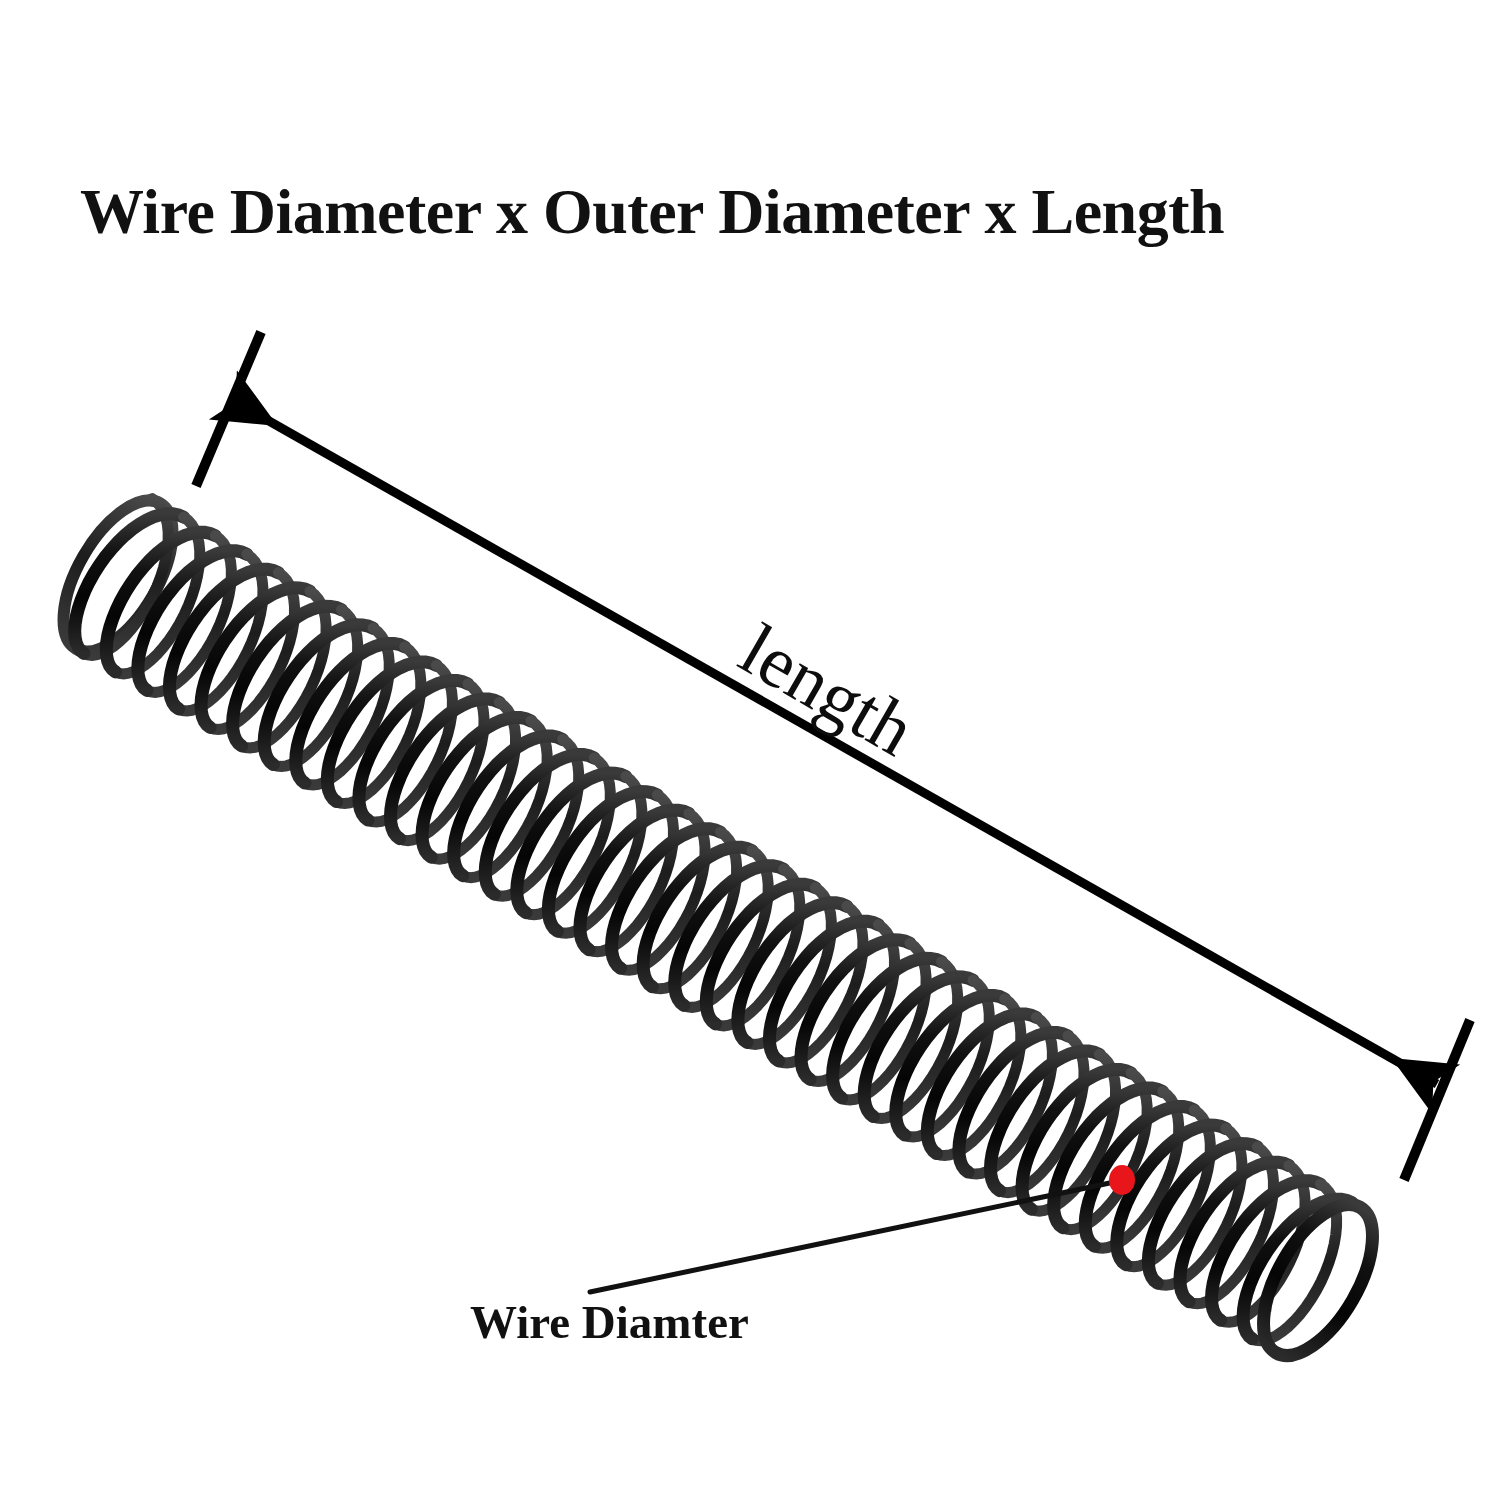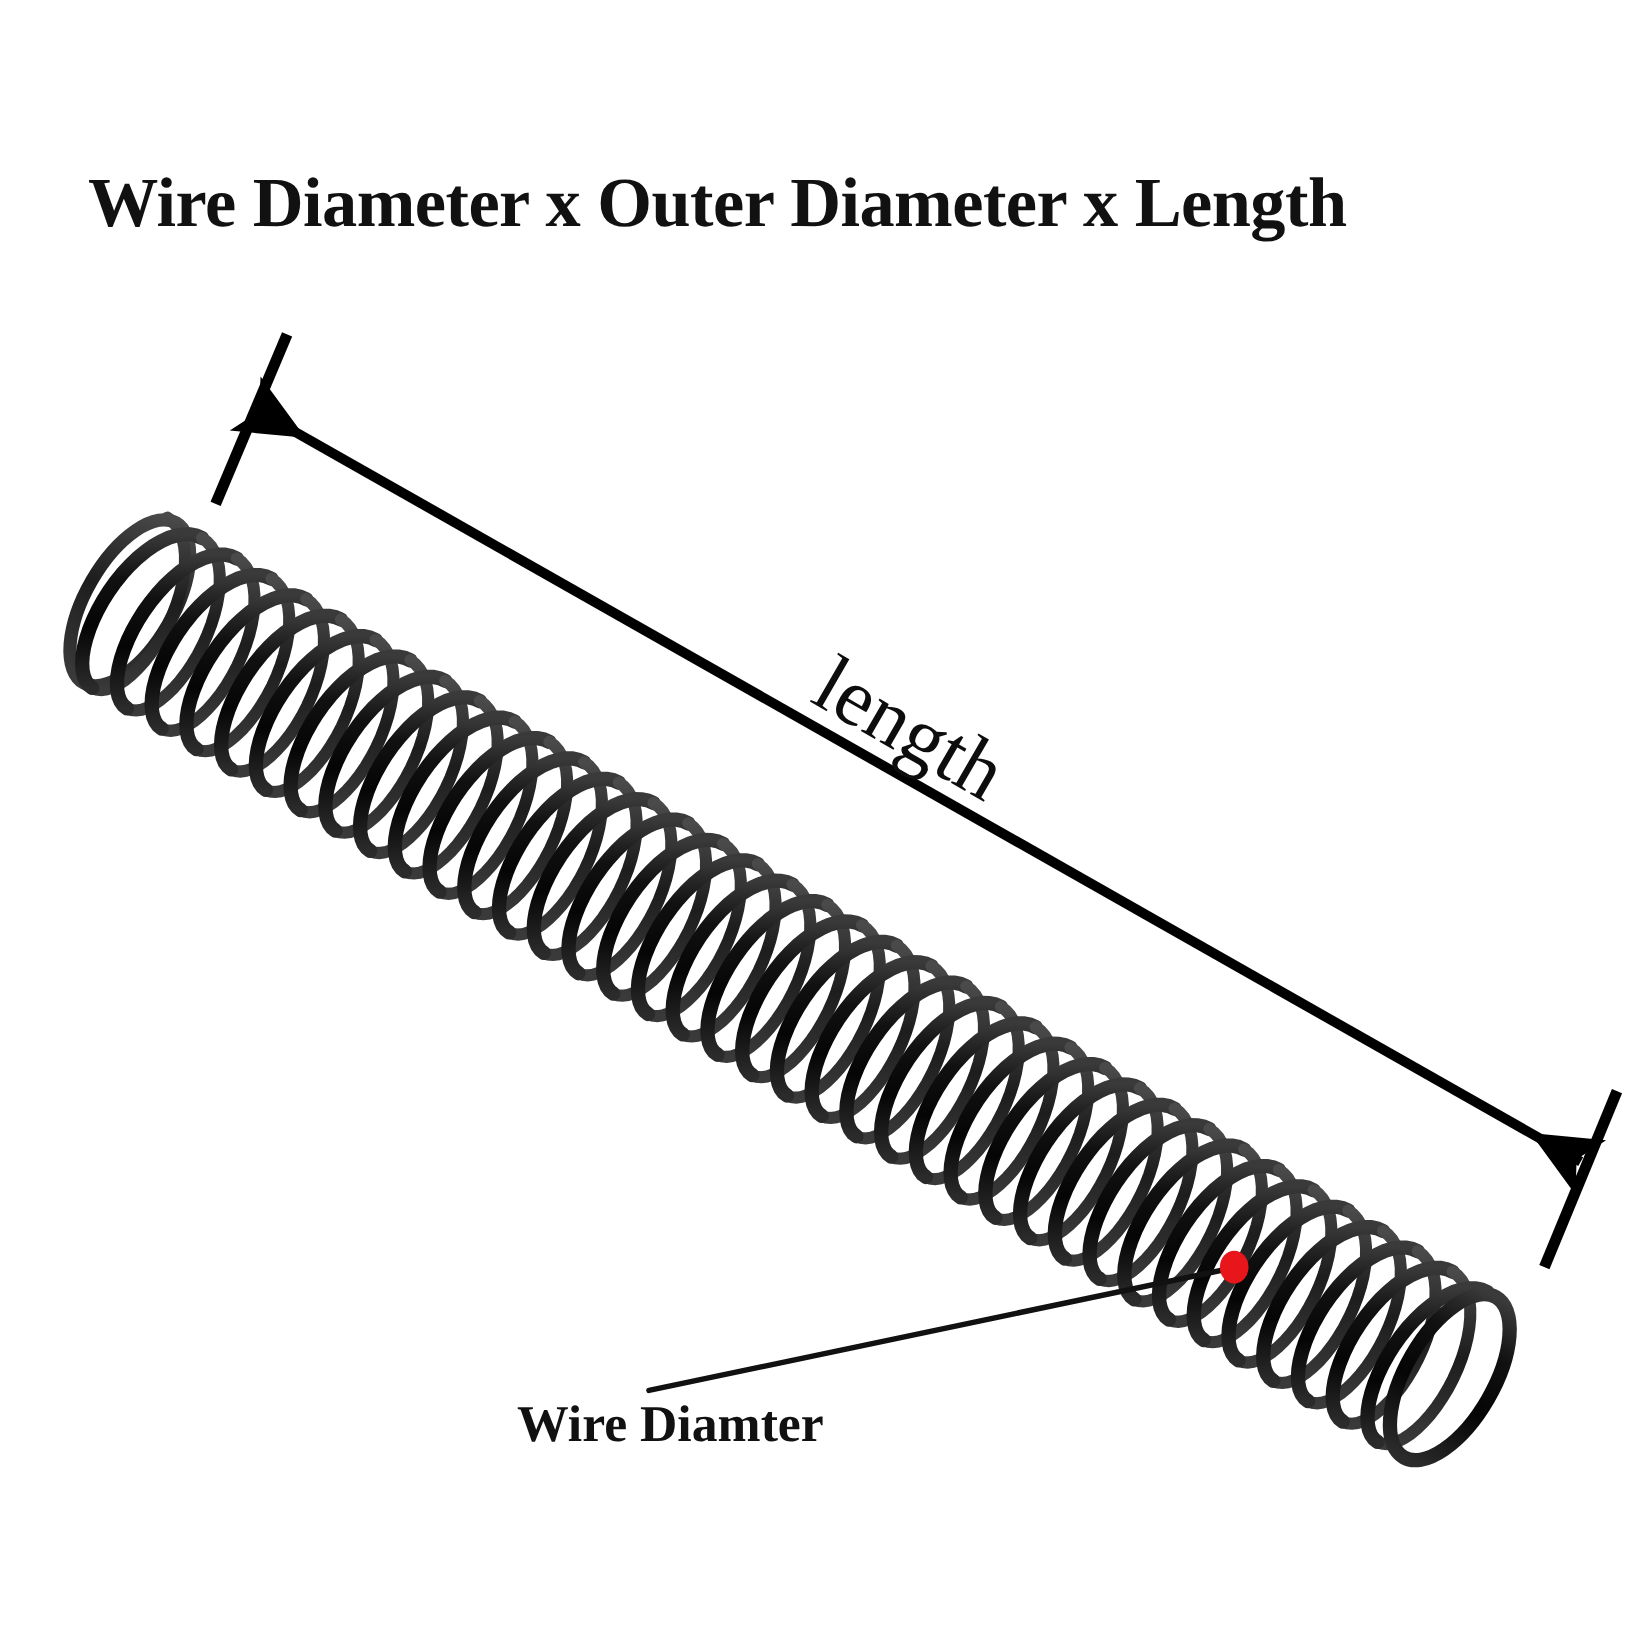--- a/index.html
+++ b/index.html
@@ -12,20 +12,21 @@
     width: 1500px;
     height: 1500px;
     overflow: hidden;
     font-family: "Liberation Serif", "DejaVu Serif", serif;
   }
   #stage {
     position: relative;
     width: 1500px;
     height: 1388px;
     background: #ffffff;
+    margin-top: 28px;
   }
   #diagram-svg {
     position: absolute;
     top: 0;
     left: 0;
     width: 1500px;
     height: 1500px;
     display: block;
   }
   .title-text {

